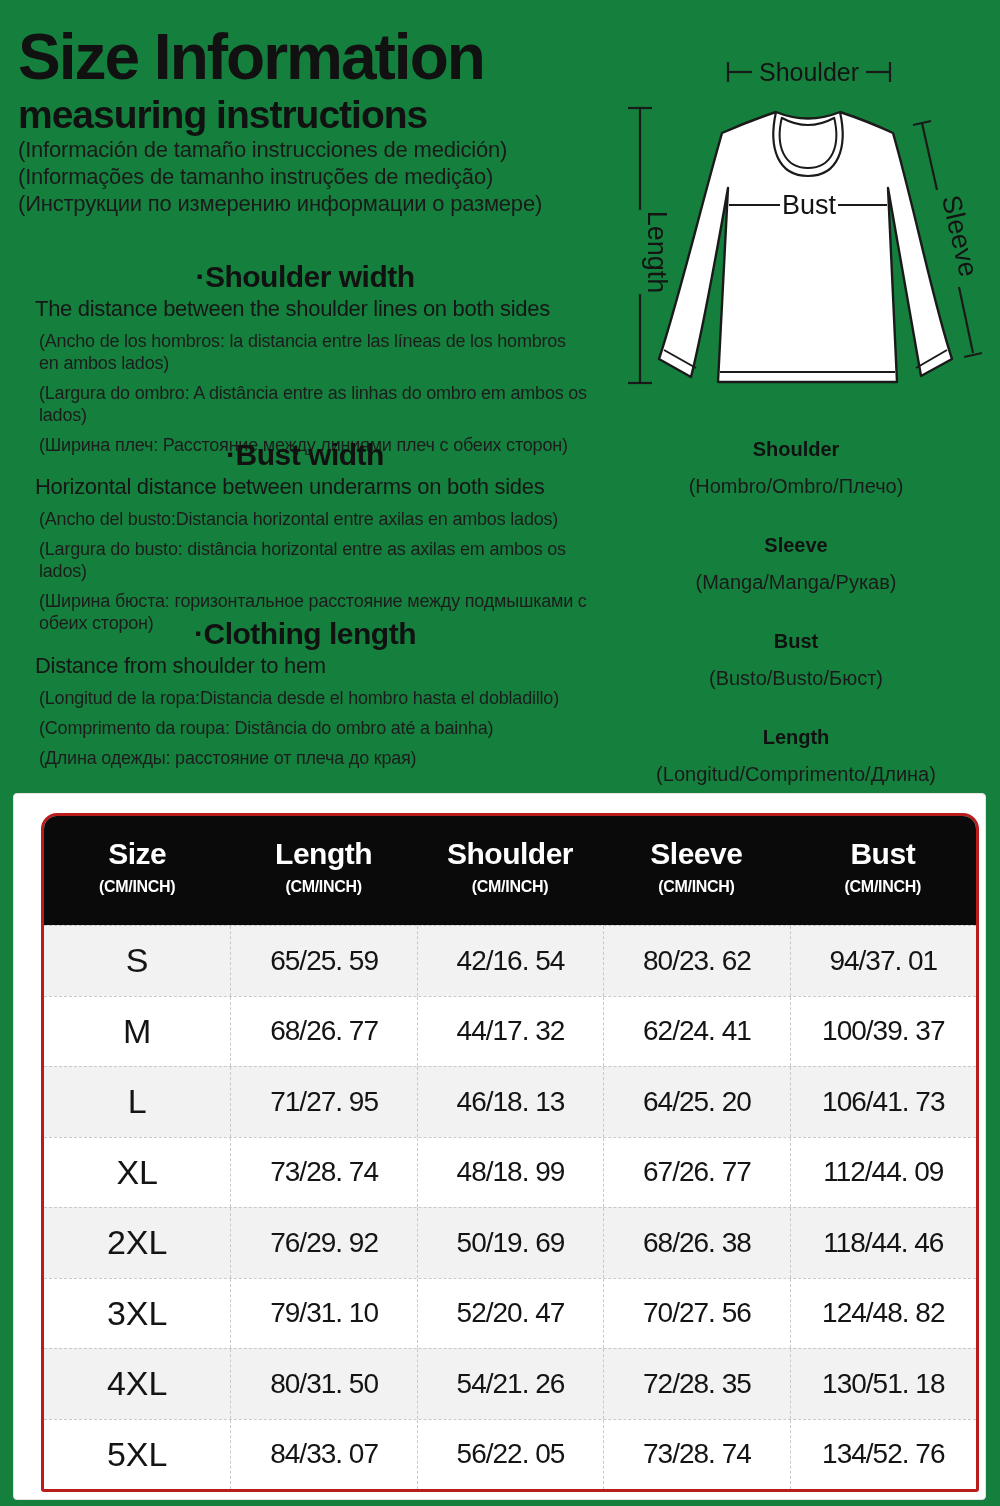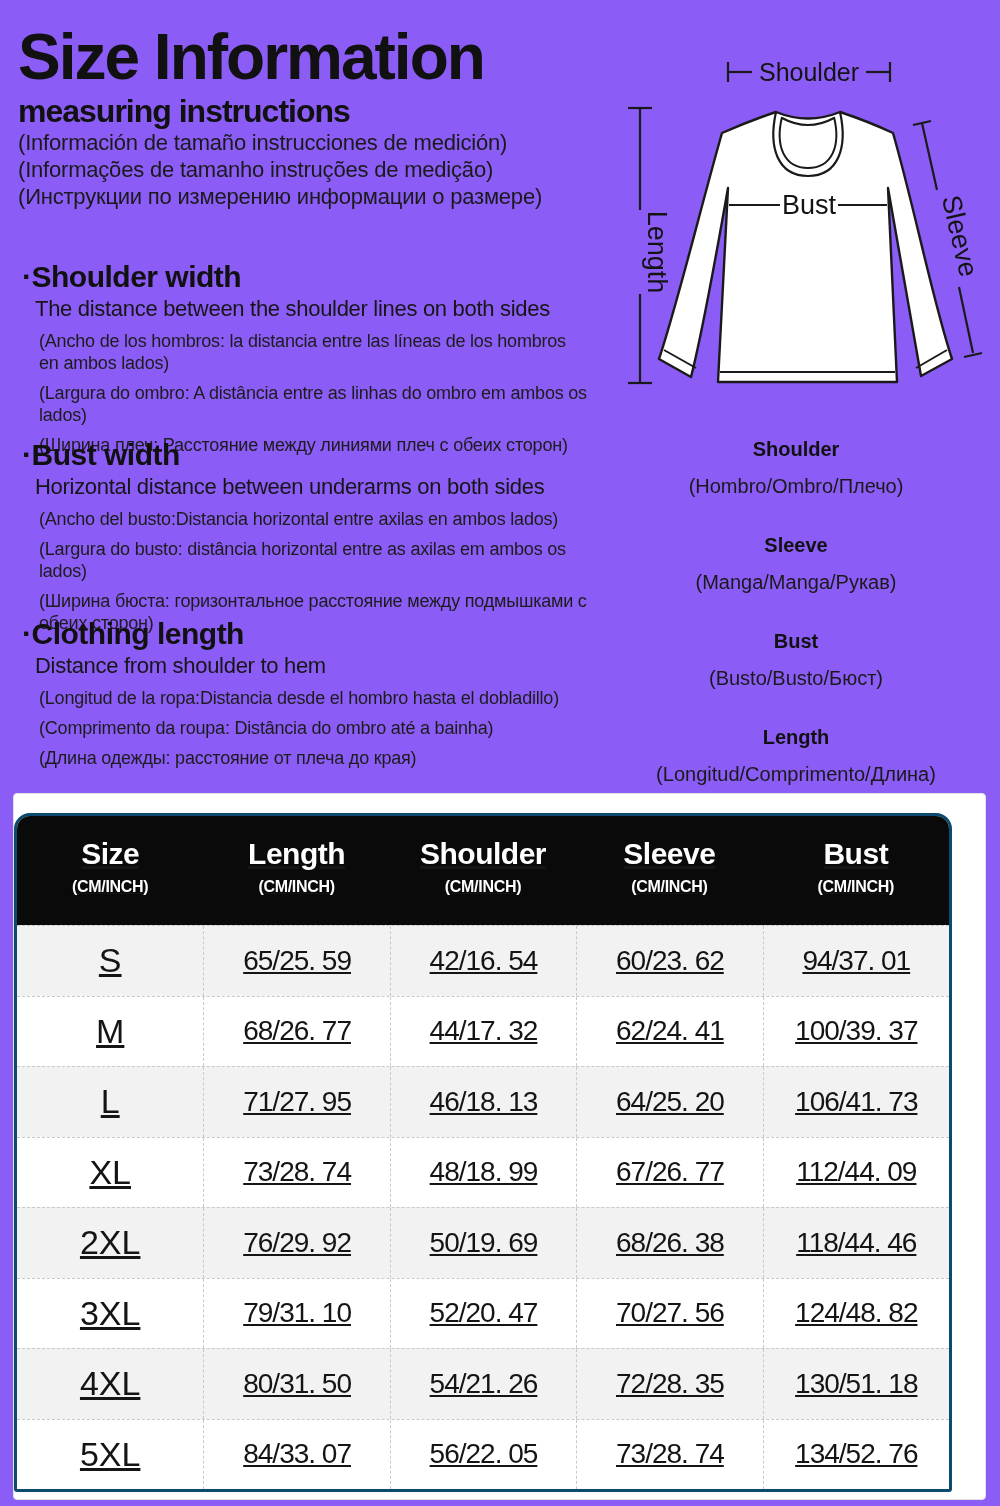--- a/index.html
+++ b/index.html
@@ -1,49 +1,49 @@
 <!DOCTYPE html>
 <html><head>
 <meta charset="utf-8">
 <style>
   * { margin:0; padding:0; box-sizing:border-box; }
   html,body { background:#fff; }
   .page {
     position:relative; width:1000px; height:1506px; overflow:hidden;
-    background:#8b5cf6; color:#151515;
+    background:#15803d; color:#151515;
     font-family:"Liberation Sans", sans-serif;
   }
   
   .hdr { position:absolute; left:18px; top:24px; width:575px; }
   .hdr-title { font-size:64px; font-weight:bold; letter-spacing:-2px; line-height:1.05; color:#111; }
-  .hdr-sub   { font-size:32px; font-weight:bold; letter-spacing:-1px; margin-top:2px; color:#111; }
+  .hdr-sub   { font-size:39px; font-weight:bold; letter-spacing:-1px; margin-top:2px; color:#111; }
   .hdr-trans { font-size:22px; line-height:1.22; color:#1a1a1a; letter-spacing:-0.2px; }
   
   .sec { position:absolute; left:22px; width:566px; }
   .sec1 { top:260px; } .sec2 { top:438px; } .sec3 { top:617px; }
-  .sec-title { font-size:30px; font-weight:bold; letter-spacing:-0.5px; color:#111; }
+  .sec-title { font-size:30px; font-weight:bold; letter-spacing:-0.5px; color:#111;text-align:center; }
   .sec-desc  { font-size:22px; letter-spacing:-0.3px; margin:2px 0 9px 13px; color:#161616; }
   .sec-note  { font-size:18px; line-height:1.22; margin:0 0 8px 17px; max-width:556px; color:#1c1c1c; letter-spacing:-0.2px; }
   
   .diagram { position:absolute; left:600px; top:30px; width:392px; height:414px; }
   .diagram text { font-family:"Liberation Sans", sans-serif; fill:#141414; }
   
   .legend { position:absolute; left:598px; top:438px; width:396px; text-align:center; }
   .legend-item { margin-bottom:36px; }
   .legend-name { font-size:20px; font-weight:bold; color:#111; }
   .legend-trans { font-size:20px; margin-top:14px; color:#1a1a1a; }
   
   .table-outer {
     position:absolute; left:13px; top:793px; width:973px; height:707px;
     border:1px solid #e2e2e2; border-radius:4px; background:#fff;
   }
   .size-table {
-    position:absolute; left:0; top:19px; width:938px;
-    border:3px solid #0c4a6e; border-radius:16px 16px 3px 3px;
-    overflow:hidden; background:#fff;text-decoration:underline;
+    position:absolute; left:27px; top:19px; width:938px;
+    border:3px solid #b91c1c; border-radius:16px 16px 3px 3px;
+    overflow:hidden; background:#fff;
   }
   .thead { display:grid; grid-template-columns:repeat(5,1fr); background:#0a0a0a; height:109px; }
   .th { text-align:center; padding-top:21px; color:#fff; }
   .th-main { font-size:30px; font-weight:bold; letter-spacing:-0.5px; }
   .th-sub  { font-size:16px; font-weight:bold; margin-top:7px; letter-spacing:-0.3px; }
   .trow { display:grid; grid-template-columns:repeat(5,1fr); height:70.5px; background:#fff; }
   .trow:not(:first-child) { border-top:1px dashed #c9c9c9; }
   .trow:nth-child(1) { background:#c2c2c2; }
   .trow:nth-child(2n) { background:#f2f2f2; }
   .td {
@@ -177,21 +177,21 @@
         <div class="th">
           <div class="th-main">Bust</div>
           <div class="th-sub">(CM/INCH)</div>
         </div>
       </div>
 
       <div class="trow">
         <div class="td td-size">S</div>
         <div class="td">65/25. 59</div>
         <div class="td">42/16. 54</div>
-        <div class="td">60/23. 62</div>
+        <div class="td">80/23. 62</div>
         <div class="td">94/37. 01</div>
       </div>
       <div class="trow">
         <div class="td td-size">M</div>
         <div class="td">68/26. 77</div>
         <div class="td">44/17. 32</div>
         <div class="td">62/24. 41</div>
         <div class="td">100/39. 37</div>
       </div>
       <div class="trow">

